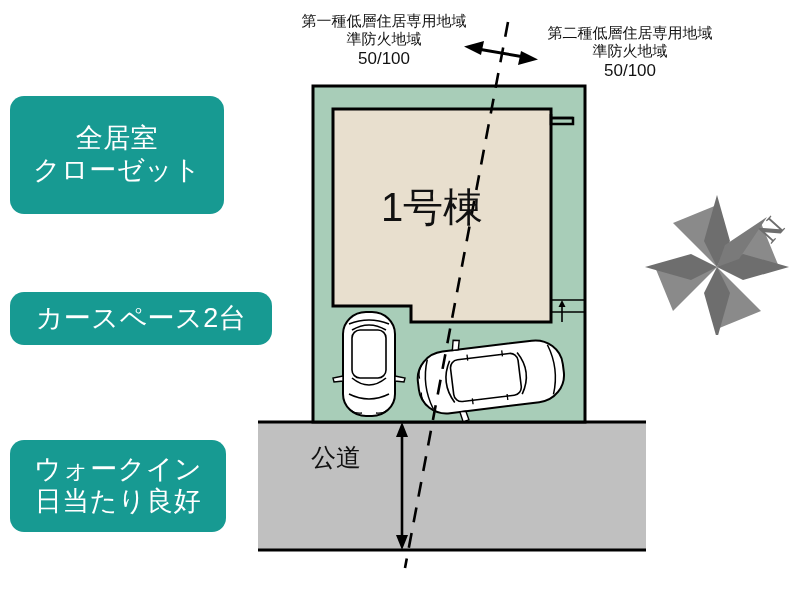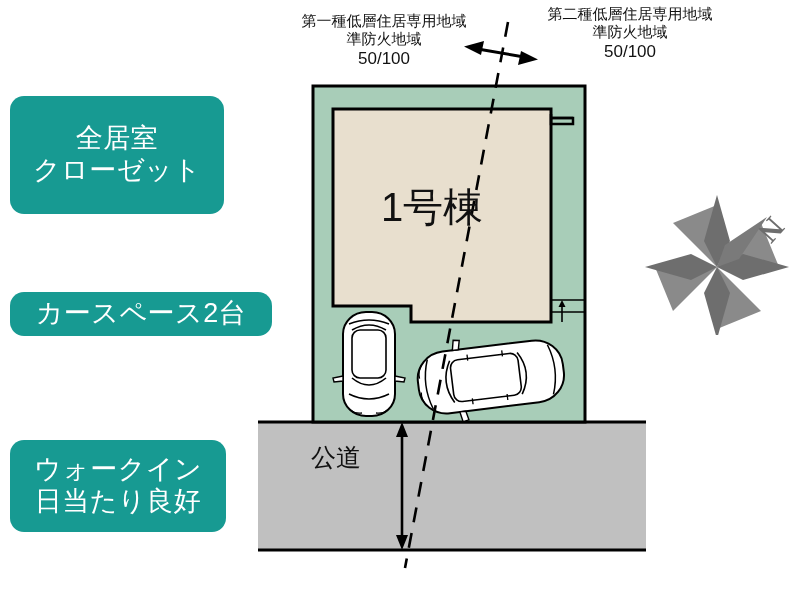--- a/index.html
+++ b/index.html
@@ -36,37 +36,37 @@
     justify-content: center;
     text-align: center;
     font-weight: normal;
     letter-spacing: 0.5px;
     line-height: 1.18;
     padding: 6px 10px;
   }
   .badge .bline { display: block; white-space: nowrap; }
 
   #badge-wic   { left: 10px;  top: 96px;  width: 214px; height: 118px; font-size: 27px; }
-  #badge-car   { left: 10px;  top: 292px; width: 262px; height: 44px;  font-size: 27px; }
+  #badge-car   { left: 10px;  top: 292px; width: 262px; height: 53px;  font-size: 27px; }
   #badge-south { left: 10px;  top: 440px; width: 216px; height: 92px;  font-size: 27px; }
 
   
   .zone-label {
     position: absolute;
     text-align: center;
     line-height: 1.22;
     white-space: nowrap;
     color: #111111;
   }
   .zone-label .zl1 { font-size: 15px; }
   .zone-label .zl2 { font-size: 15px; }
   .zone-label .zl3 { font-size: 17px; }
 
   #zone-left  { left: 282px; top: 12px; width: 204px; }
-  #zone-right { left: 528px; top: 5px; width: 204px; }
+  #zone-right { left: 528px; top: 24px; width: 204px; }
 
   
   #plan-svg {
     position: absolute;
     left: 0; top: 0;
     width: 800px;
     height: 600px;
   }
 
   

